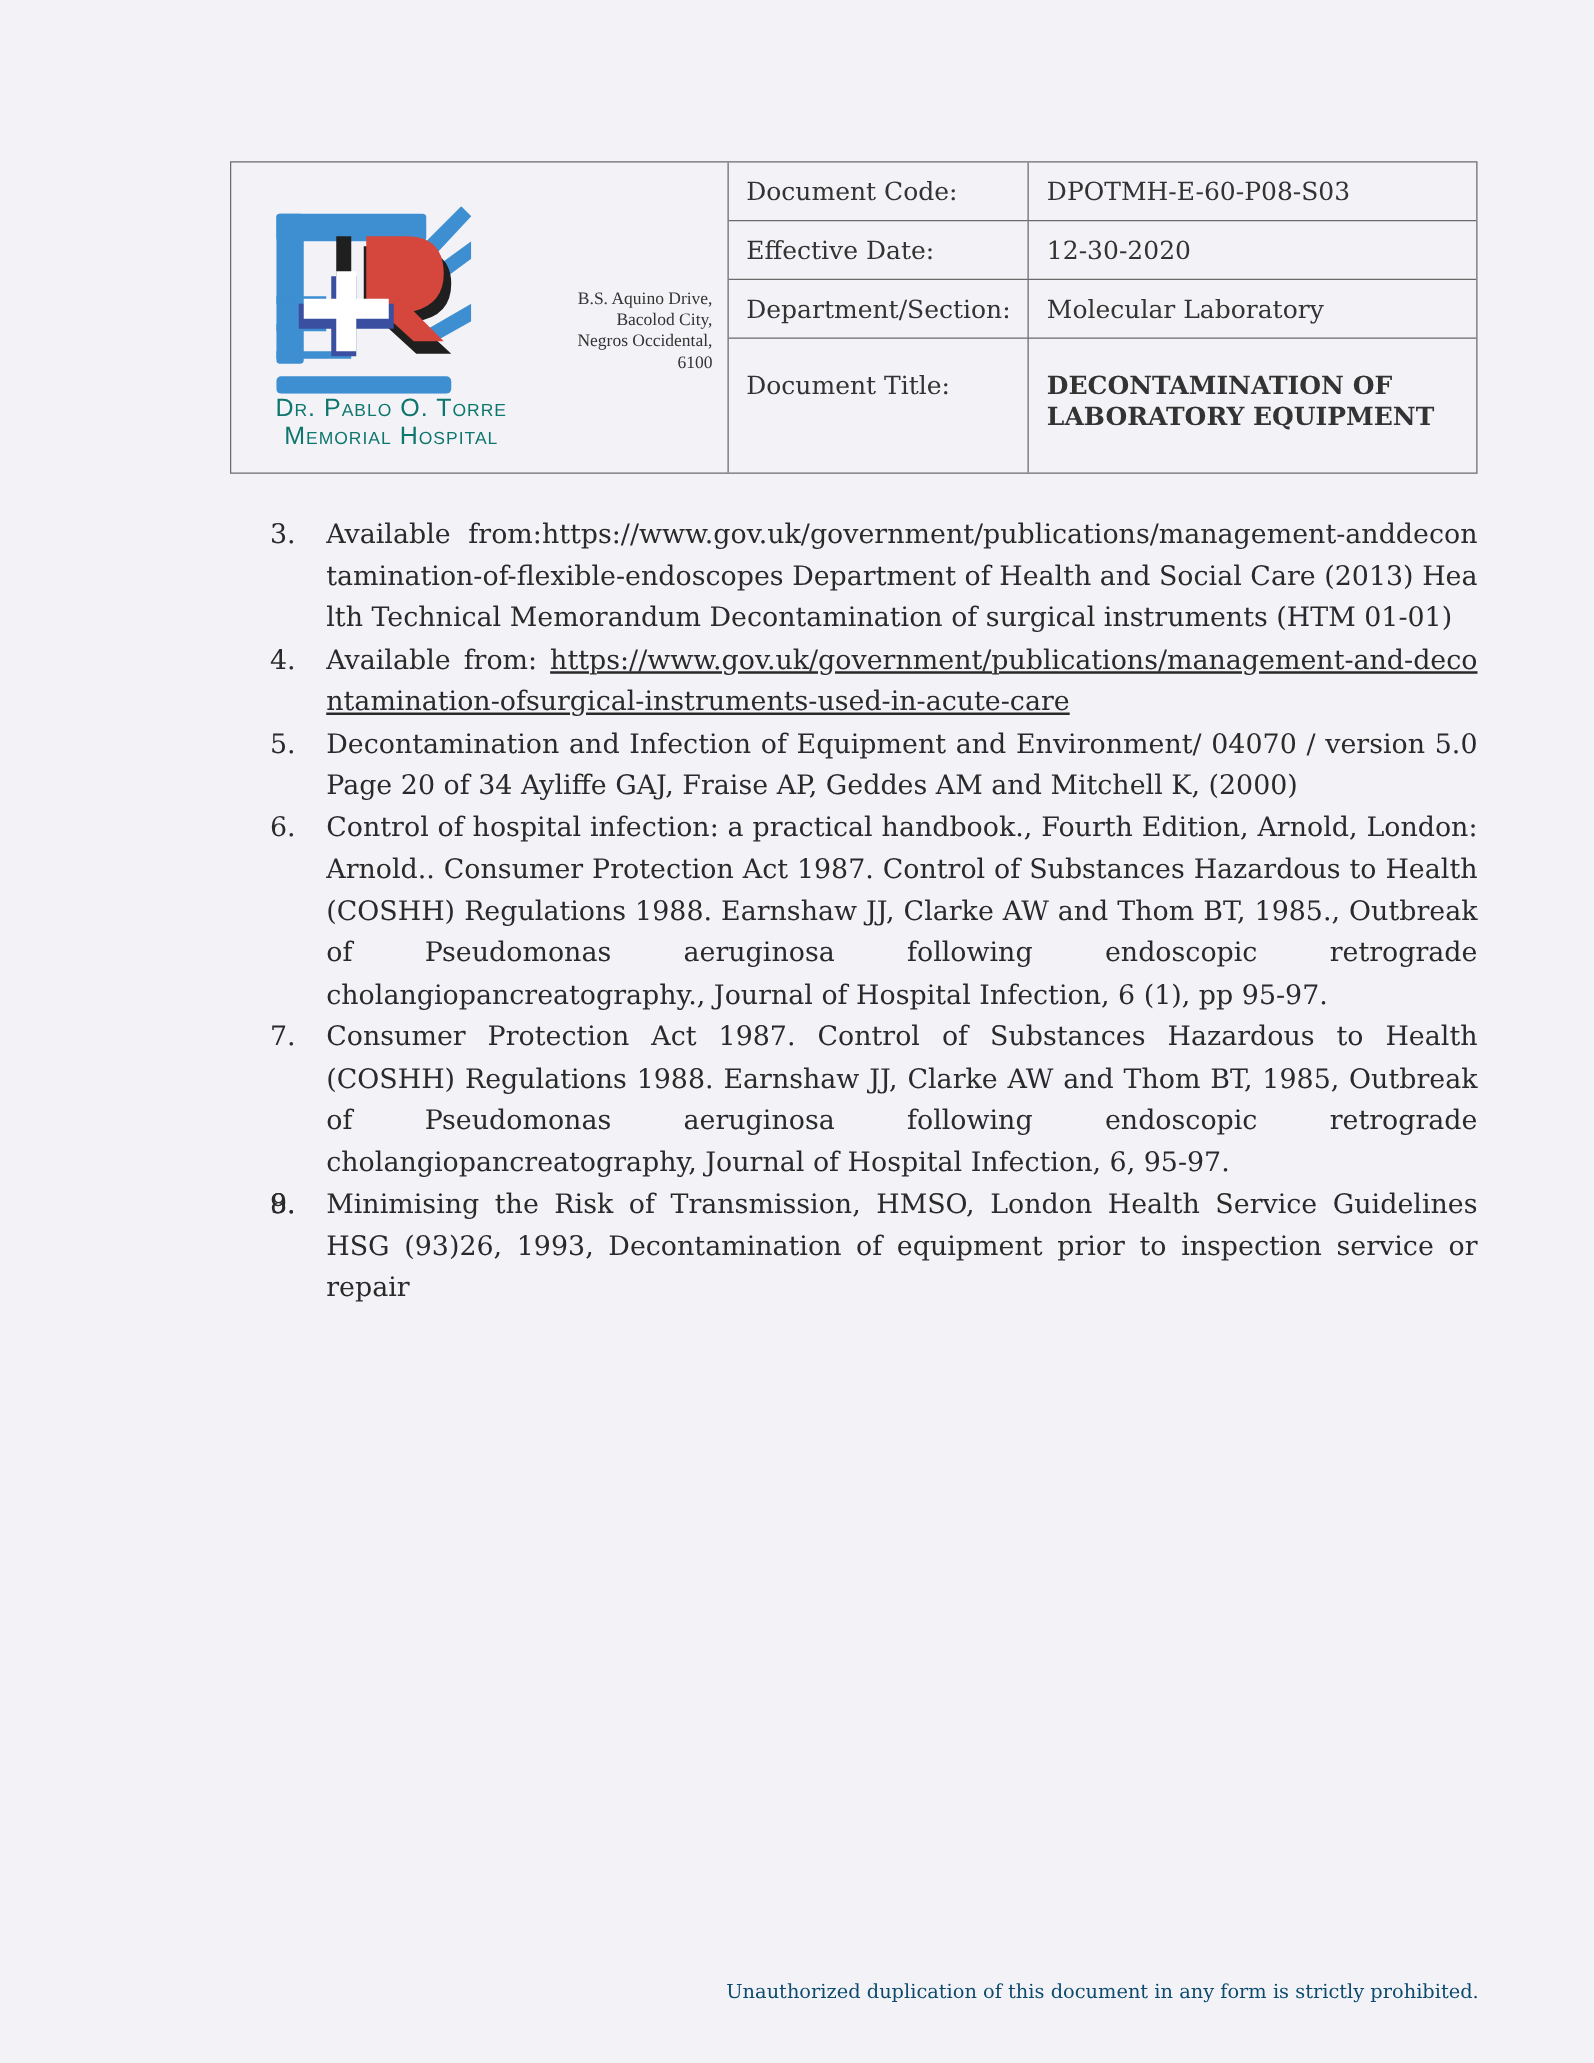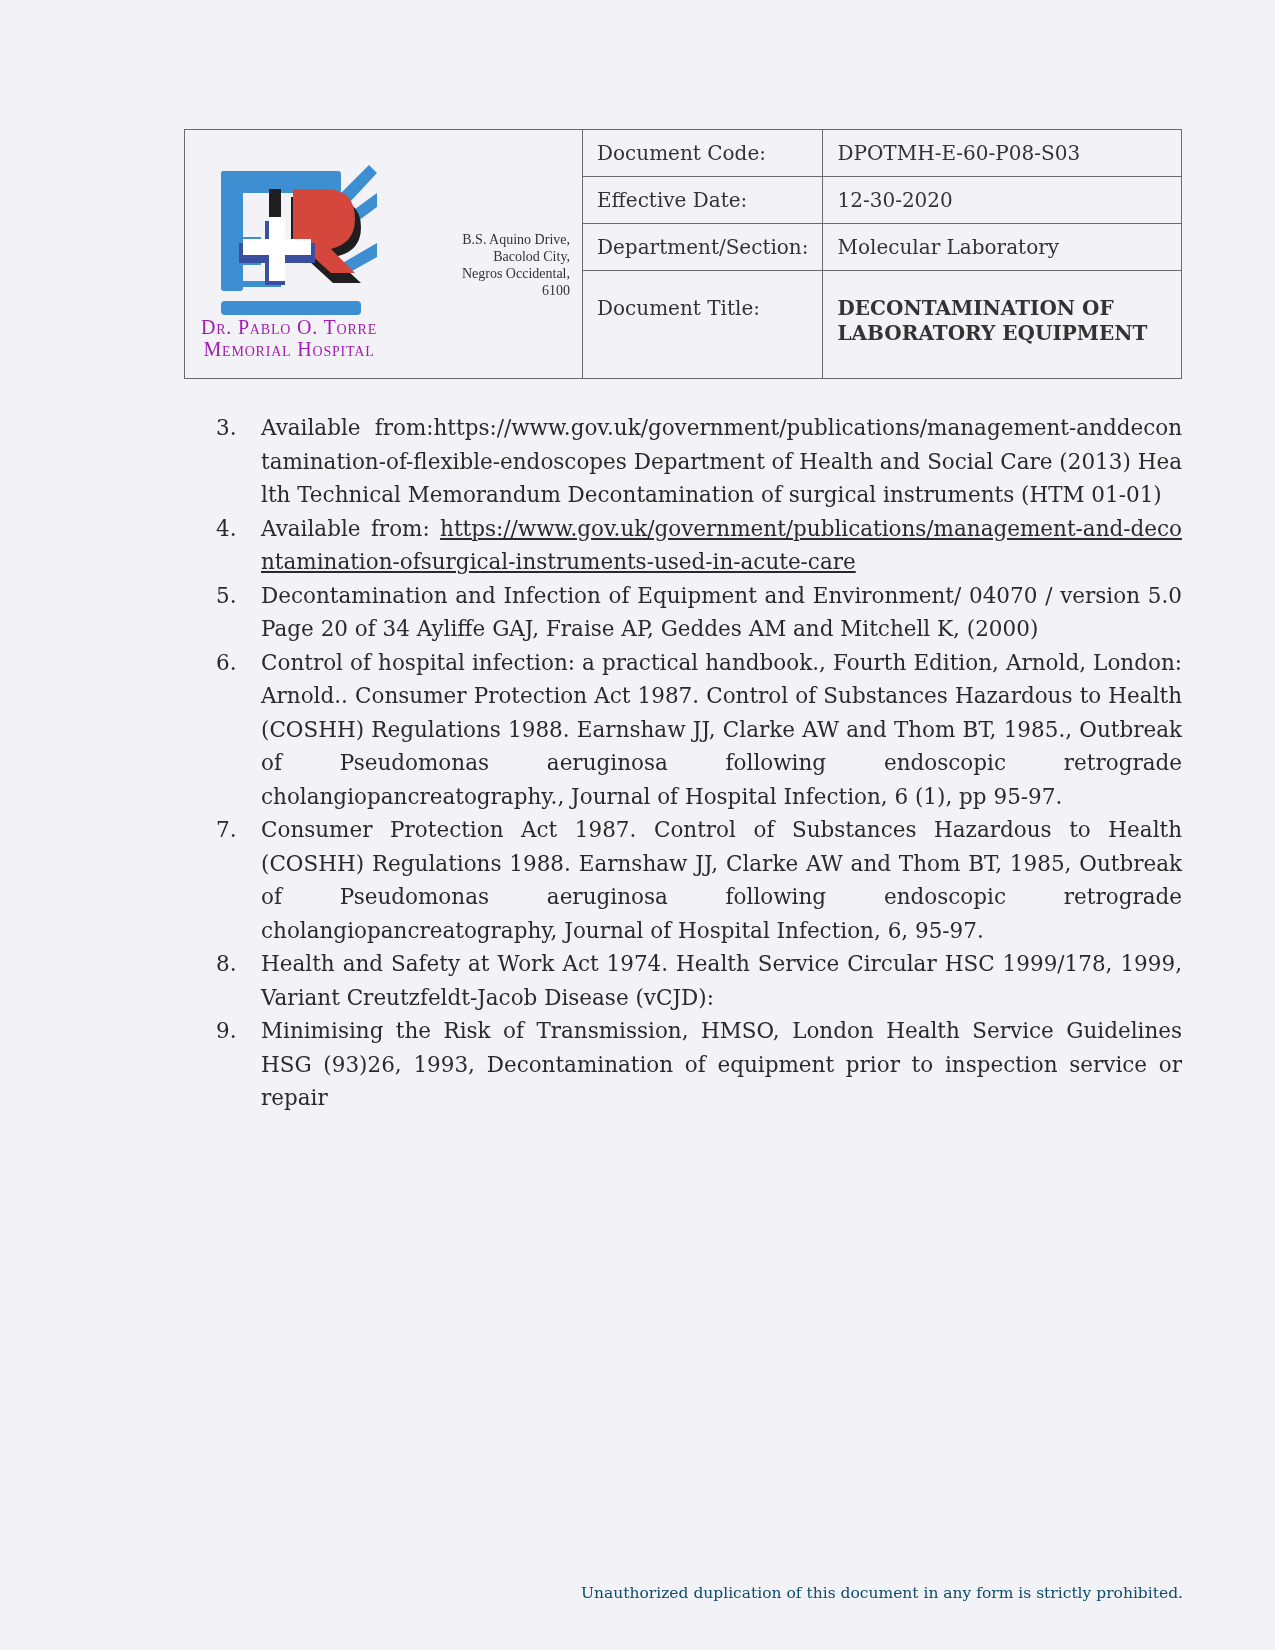--- a/index.html
+++ b/index.html
@@ -11,23 +11,23 @@
   }
   .header {
     position: absolute; left: 184px; top: 129px; width: 998px; height: 250px;
     display: flex; border: 1px solid #6b6b6b; box-sizing: border-box;
   }
   .logo-cell {
     width: 397px; border-right: 1px solid #6b6b6b; position: relative;
   }
   .logo-svg { position: absolute; left: 36px; top: 35px; width: 156px; height: 150px; }
   .hosp-name {
-    position: absolute; left: 4px; top: 186px; width: 200px; text-align: center;
-    font-family: Liberation Serif, serif; font-variant: small-caps;
-    font-size: 20px; letter-spacing: 0.8px; line-height: 22px; color: #a21caf;
+    position: absolute; left: 28px; top: 186px; width: 200px; text-align: center;
+    font-family: Liberation Sans, sans-serif; font-variant: small-caps;
+    font-size: 20px; letter-spacing: 0.8px; line-height: 22px; color: #0f766e;
   }
   .address {
     position: absolute; left: 225px; top: 101px; width: 160px; text-align: right;
     font-family: "Liberation Serif", serif; font-size: 14px; line-height: 17px; color: #333;
   }
   .meta-table { flex: 1; border-collapse: collapse; }
   .meta-table td {
     border-bottom: 1px solid #6b6b6b; padding: 0 14px;
     font-size: 20px; height: 36px; vertical-align: middle; color: #333;
   }
@@ -123,21 +123,20 @@
   <li>
     <span class="num">6.</span>
     <span>Control of hospital infection: a practical handbook., Fourth Edition, Arnold, London: Arnold.. Consumer Protection Act 1987. Control of Substances Hazardous to Health (COSHH) Regulations 1988. Earnshaw JJ, Clarke AW and Thom BT, 1985., Outbreak of Pseudomonas aeruginosa following endoscopic retrograde cholangiopancreatography., Journal of Hospital Infection, 6 (1), pp 95-97.</span>
   </li>
   <li>
     <span class="num">7.</span>
     <span>Consumer Protection Act 1987. Control of Substances Hazardous to Health (COSHH) Regulations 1988. Earnshaw JJ, Clarke AW and Thom BT, 1985, Outbreak of Pseudomonas aeruginosa following endoscopic retrograde cholangiopancreatography, Journal of Hospital Infection, 6, 95-97.</span>
   </li>
   <li>
     <span class="num">8.</span>
-    <span>Health and Safety at Work Act 1974. Health Service Circular HSC 1999/178, 1999, Variant Creutzfeldt-Jacob Disease (vCJD):</span>
   </li>
   <li>
     <span class="num">9.</span>
     <span>Minimising the Risk of Transmission, HMSO, London Health Service Guidelines HSG (93)26, 1993, Decontamination of equipment prior to inspection service or repair</span>
   </li>
 </ol>
 
 <div class="footer">Unauthorized duplication of this document  in any form is strictly prohibited.</div>
 
 </body></html>

